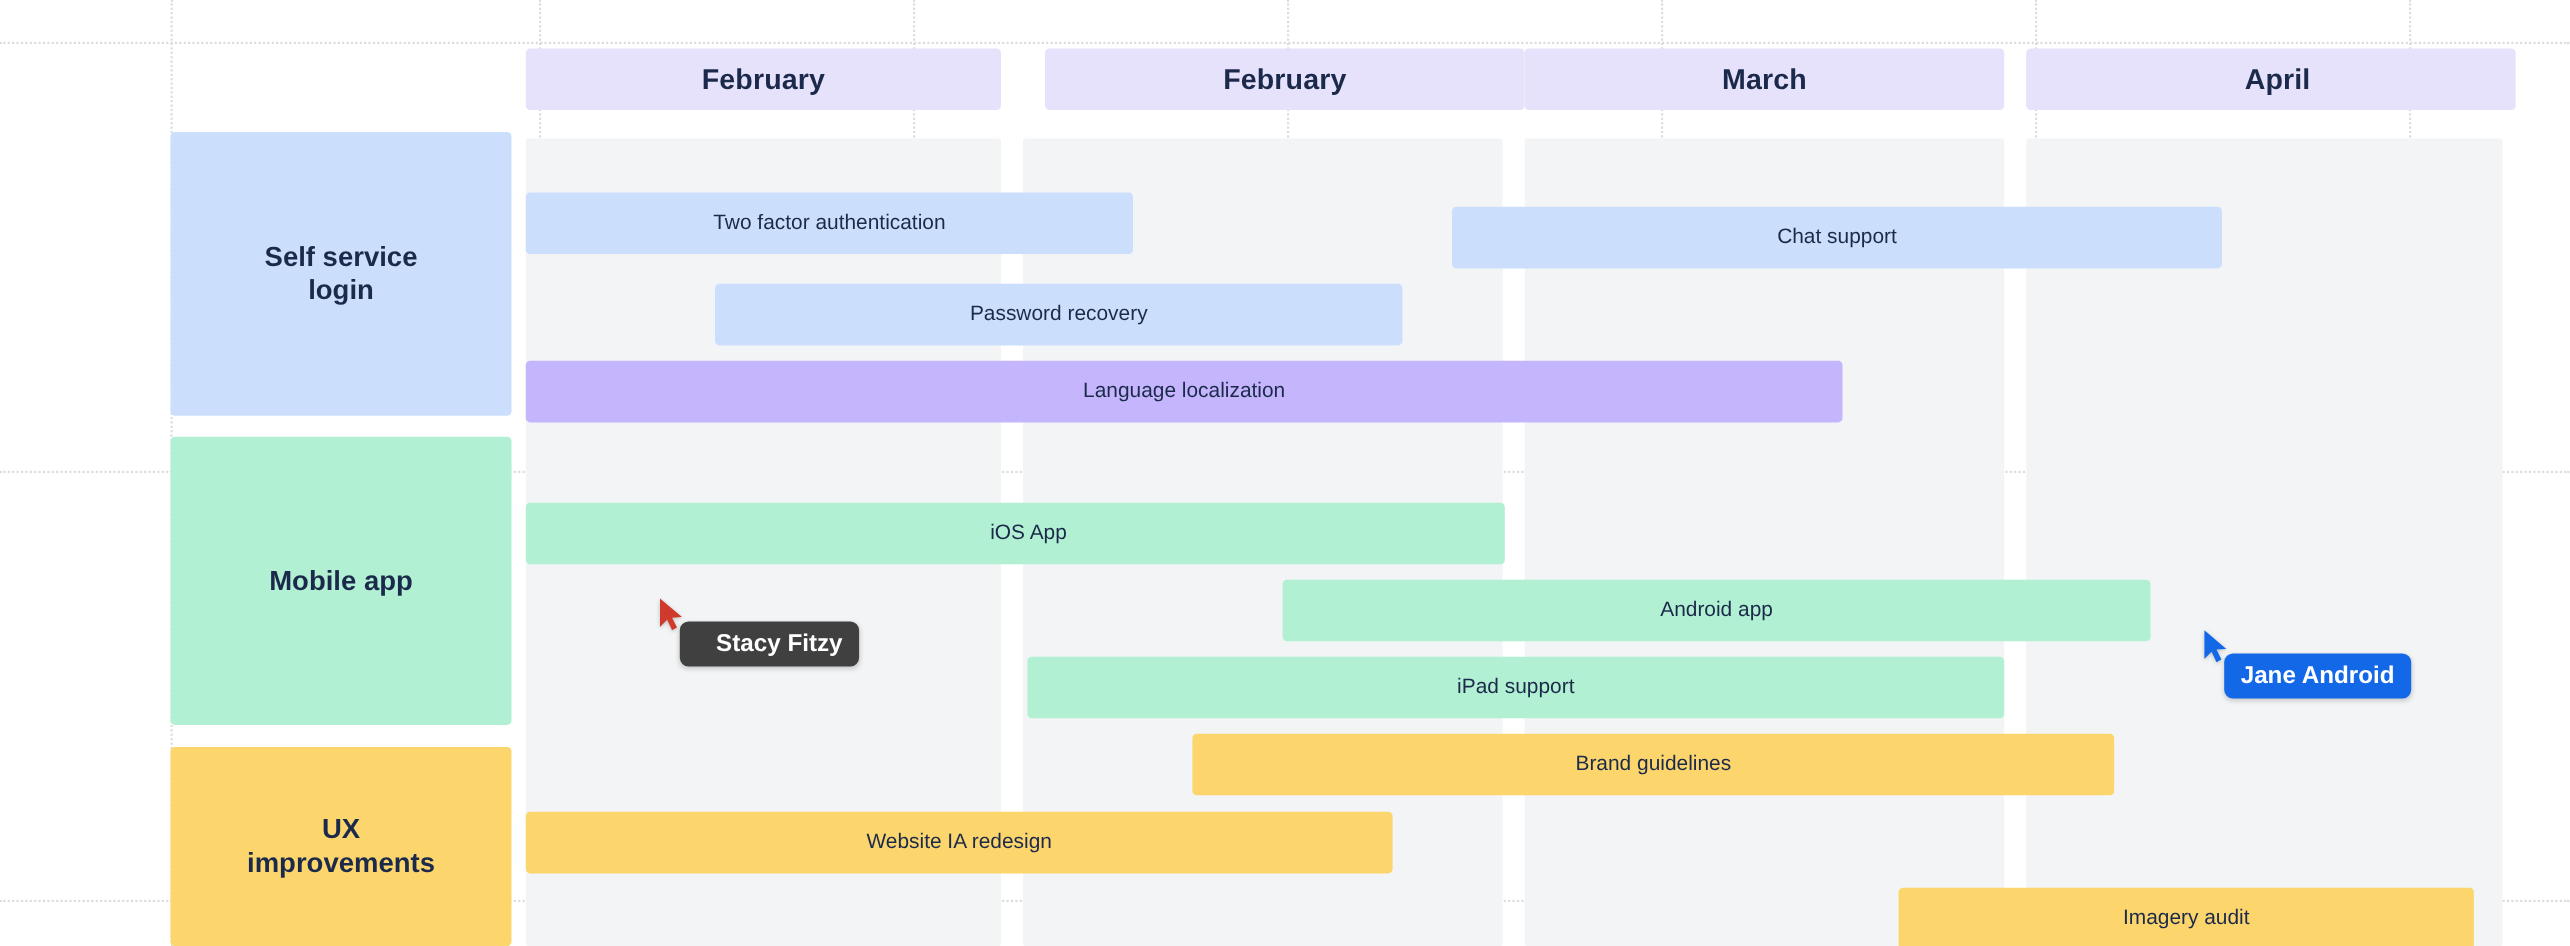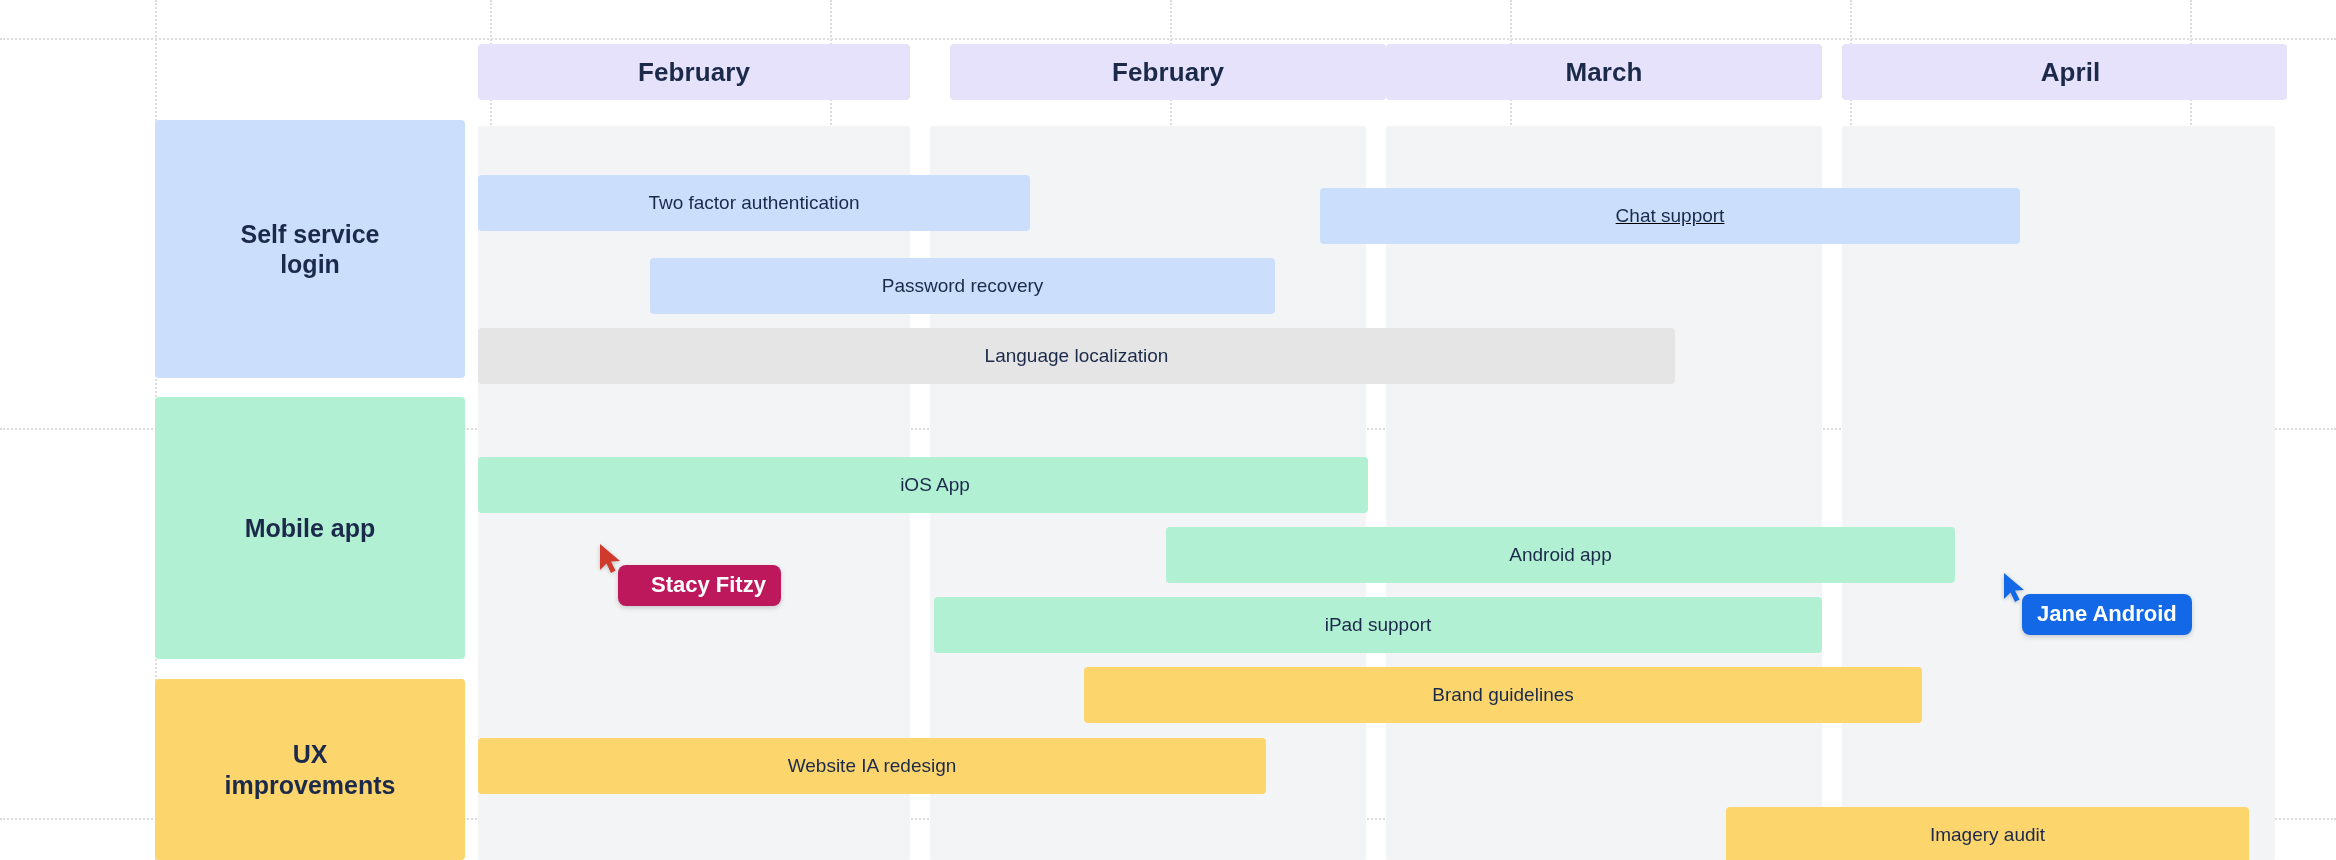--- a/index.html
+++ b/index.html
@@ -188,27 +188,27 @@
       <div class="lane-chip" style="top: 679px; height: 181px; background: rgb(252, 213, 109);">
         <span class="label">UX
 improvements</span>
       </div>
     </div>
 
   <div id="task-bars">
       <div class="task-bar" style="left: 478px; width: 552px; top: 131px; background: rgb(203, 223, 253); margin-top: 44px;">
         <span class="label">Two factor authentication</span>
       </div>
-      <div class="task-bar" style="left: 1320px; width: 700px; top: 188px; background: rgb(203, 223, 253); text-decoration: underline;">
+      <div class="task-bar" style="left: 1320px; width: 700px; top: 188px; background: rgb(203, 223, 253);">
         <span class="label">Chat support</span>
       </div>
       <div class="task-bar" style="left: 650px; width: 625px; top: 258px; background: rgb(203, 223, 253);">
         <span class="label">Password recovery</span>
       </div>
-      <div class="task-bar" style="left: 478px; width: 1197px; top: 328px; background: #e5e5e5;">
+      <div class="task-bar" style="left: 478px; width: 1197px; top: 328px; background: #c4b5fd;">
         <span class="label">Language localization</span>
       </div>
       <div class="task-bar" style="left: 478px; width: 890px; top: 457px; background: rgb(178, 240, 211); padding-left: 24px;">
         <span class="label">iOS App</span>
       </div>
       <div class="task-bar" style="left: 1166px; width: 789px; top: 527px; background: rgb(178, 240, 211);">
         <span class="label">Android app</span>
       </div>
       <div class="task-bar" style="left: 934px; width: 888px; top: 597px; background: rgb(178, 240, 211);">
         <span class="label">iPad support</span>
@@ -222,21 +222,21 @@
       <div class="task-bar" style="left: 1726px; width: 523px; top: 807px; background: rgb(252, 213, 109);">
         <span class="label">Imagery audit</span>
       </div>
     </div>
 
   <div id="cursors">
       <div class="cursor" style="left: 598px; top: 543px; width: 260px; height: 80px;">
         <svg width="26" height="32" viewBox="0 0 26 32">
           <path d="M2 1 L2 27 L8.5 20.5 L13 30 L17.5 27.5 L13 18.5 L22 18 Z" fill="#cf3a2c"></path>
         </svg>
-        <div class="name-tag" style="background: #be185d; padding-left: 33px;">Stacy Fitzy</div>
+        <div class="name-tag" style="background: #404040; padding-left: 33px;">Stacy Fitzy</div>
       </div>
       <div class="cursor" style="left: 2002px; top: 572px; width: 260px; height: 80px;">
         <svg width="26" height="32" viewBox="0 0 26 32">
           <path d="M2 1 L2 27 L8.5 20.5 L13 30 L17.5 27.5 L13 18.5 L22 18 Z" fill="#1368e8"></path>
         </svg>
         <div class="name-tag" style="background: rgb(19, 104, 232);">Jane Android</div>
       </div>
     </div>
 
 </div>

